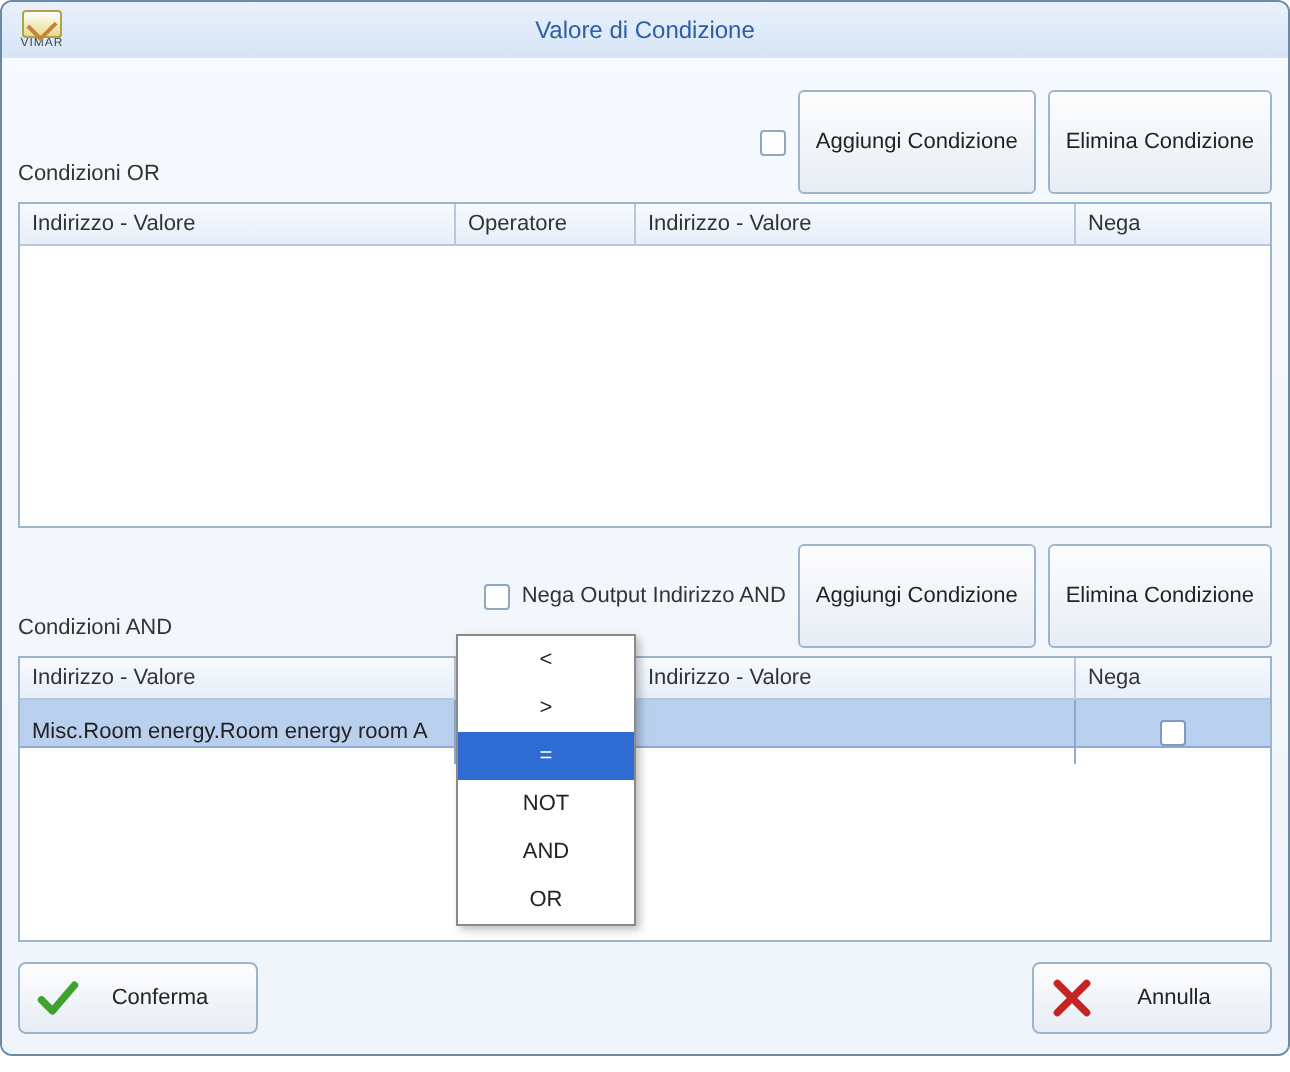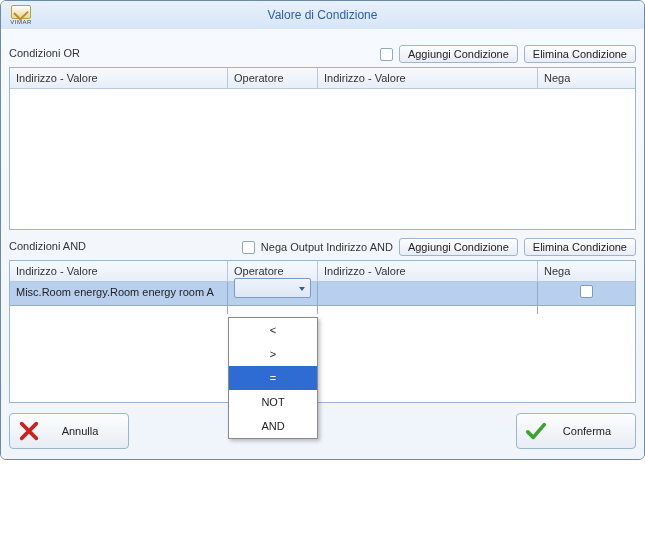--- a/index.html
+++ b/index.html
@@ -12,33 +12,33 @@
   .logo-box::after { content:""; position:absolute; left:3px; top:2px; width:10px; height:8px; border-left:2px solid #c0873a; border-bottom:2px solid #c0873a; transform: rotate(-45deg); }
   .logo-label { font-size: 6px; color: #444; letter-spacing: 0.5px; }
   .content { padding: 8px 8px 10px 8px; background: linear-gradient(#f6f9fd,#f0f5fb); }
 
   .section-bar { display: flex; align-items: flex-end; justify-content: space-between; margin-top: 8px; }
   .section-bar:first-child { }
   .section-title { color: #333; padding-bottom: 4px; }
   .bar-right { display: flex; align-items: center; gap: 6px; }
   .chk { width: 13px; height: 13px; background:#fff; border:1px solid #8fa8c2; border-radius:2px; display:inline-block; }
   .chk-label { color:#333; }
-  .btn { background: linear-gradient(#fdfdfd,#e7edf5); border:1px solid #9db4cd; border-radius:3px; padding: 2px 8px; color:#222; white-space: nowrap; cursor:pointer; min-width: 110px; text-align:right; }
+  .btn { background: linear-gradient(#fdfdfd,#e7edf5); border:1px solid #9db4cd; border-radius:3px; padding: 19px 8px; color:#222; white-space: nowrap; cursor:pointer; min-width: 110px; text-align:right; }
   .table-wrap { border:1px solid #9db4cd; background:#fff; margin-top:4px; }
   .thead { display:flex; background: linear-gradient(#f7fafe,#e6eef8); border-bottom:1px solid #b8c8dc; }
   .th { padding: 4px 6px; border-right:1px solid #b8c8dc; color:#333; }
   .th:last-child { border-right:none; }
   .c1 { width: 218px; }
   .c2 { width: 90px; }
   .c3 { width: 220px; }
   .c4 { flex: 1; }
   .tbody { min-height: 140px; }
   .tbody.small { min-height: 120px; }
   .row { display:flex; height:24px; align-items:stretch; background:#b9cfee; border-bottom:1px solid #8faad0; }
-  .cell { border-right:1px solid #8faad0; padding: 16px 6px; color:#222; display:flex; align-items:flex-end; }
+  .cell { border-right:1px solid #8faad0; padding: 16px 6px; color:#222; display:flex; align-items:center; }
   .cell:last-child { border-right:none; }
   .combo { width:100%; height:20px; background: linear-gradient(#eef3fb,#dde8f6); border:1px solid #7d9bc0; border-radius:2px; position:relative; cursor:pointer; }
   .combo::after { content:""; position:absolute; right:5px; top:8px; border-left:3px solid transparent; border-right:3px solid transparent; border-top:4px solid #3a5e8c; }
   .small-chk { width:13px; height:13px; background:#fff; border:1px solid #7d9bc0; border-radius:2px; margin:auto; }
   .c4 .cell-inner { width:100%; display:flex; justify-content:center; }
 
   .dropdown { position:absolute; width:85px; background:#fff; border:1px solid #8a8a8a; box-shadow: 2px 2px 4px rgba(0,0,0,0.25); z-index: 30; }
   .dd-item { padding: 6px 0; text-align:center; color:#222; cursor:pointer; }
   .dd-item.selected { background:#2e6bd2; color:#fff; }
 
@@ -109,40 +109,41 @@
           <div class="cell c4">
               <div class="cell-inner">
                 <span class="small-chk"></span>
               </div>
             </div>
         </div>
       </div>
     </div>
 
     <div class="footer">
+      <div class="footer-btn" style="justify-content:flex-end;">
+        <span class="check-icon">
+          <svg viewBox="0 0 24 24">
+              <path d="M3 13 L9 19 L21 5" stroke="#3fa12e" stroke-width="4" stroke-linecap="round" stroke-linejoin="round" fill="none"></path>
+            </svg>
+        </span>
+        <span class="lbl">Conferma</span>
+      </div>
       <div class="footer-btn">
         <span class="x-icon">
           <svg viewBox="0 0 24 24">
               <path d="M4 4 L20 20 M20 4 L4 20" stroke="#c62323" stroke-width="4" stroke-linecap="round" fill="none"></path>
             </svg>
         </span>
         <span class="lbl">Annulla</span>
-      </div>
-      <div class="footer-btn" style="justify-content:flex-end;">
-        <span class="check-icon">
-          <svg viewBox="0 0 24 24">
-              <path d="M3 13 L9 19 L21 5" stroke="#3fa12e" stroke-width="4" stroke-linecap="round" stroke-linejoin="round" fill="none"></path>
-            </svg>
-        </span>
-        <span class="lbl">Conferma</span>
       </div>
     </div>
 
     <div class="dropdown" id="op-dropdown" style="left: 227px; top: 288px; width: 90px;">
         <div class="dd-item">&lt;</div>
         <div class="dd-item">&gt;</div>
         <div class="dd-item selected">=</div>
         <div class="dd-item">NOT</div>
         <div class="dd-item">AND</div>
+        <div class="dd-item">OR</div>
       </div>
 
   </div>
 </div>
 
 </body></html>

